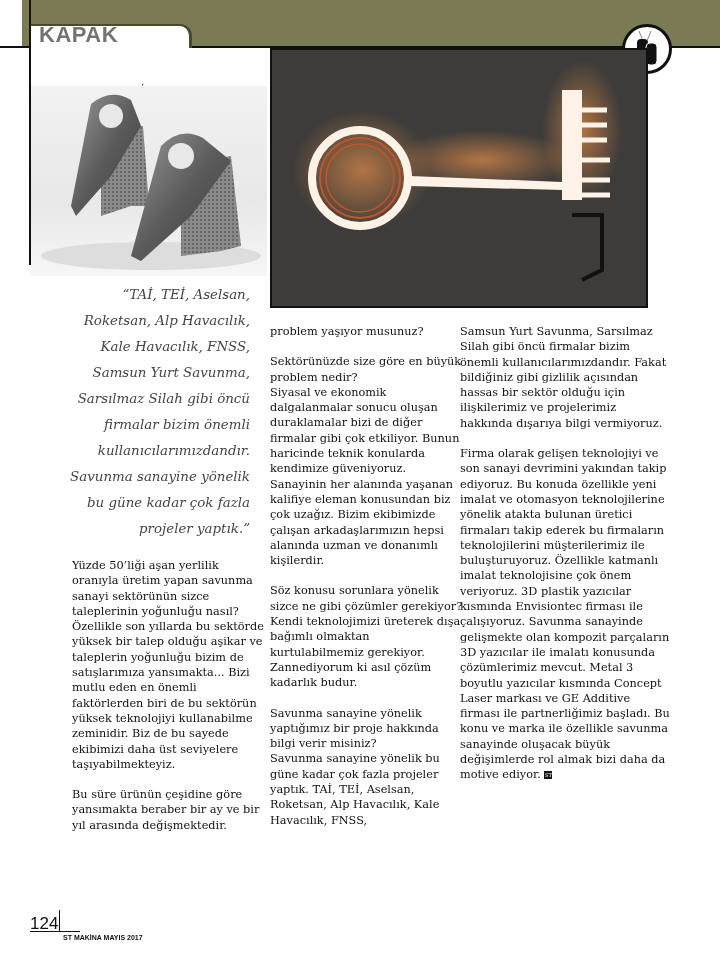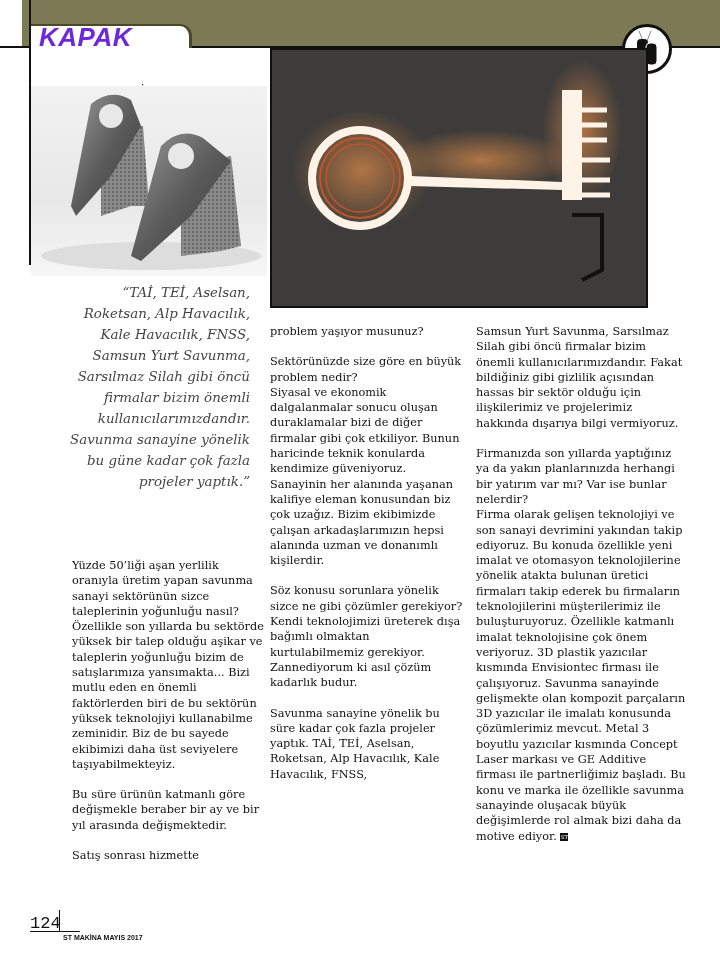--- a/index.html
+++ b/index.html
@@ -1,33 +1,33 @@
 <!DOCTYPE html>
 <html><head>
 <meta charset="utf-8">
 <style>
   html, body { margin:0; padding:0; }
   body { width:720px; height:960px; position:relative; background:#ffffff; overflow:hidden; font-family:"DejaVu Serif", serif; color:#111; }
   .topband { position:absolute; left:22px; top:0; width:698px; height:47px; background:#7b7a55; }
   .left-rule-v { position:absolute; left:29px; top:0; width:2px; height:265px; background:#111; }
   .h-rule { position:absolute; left:0; top:46px; width:720px; height:2px; background:#111; }
   .tab { position:absolute; left:31px; top:24px; width:158px; height:22px; background:#fff; border-top-right-radius:12px; border-top:2px solid #4a4a28; border-right:3px solid #4a4a28; }
-  .kapak { position:absolute; left:39px; top:22px; font-family:"Liberation Sans", sans-serif; font-weight:bold; font-size:26px; letter-spacing:0.5px; color:#6d28d9;font-style:italic; }
+  .kapak { position:absolute; left:39px; top:22px; font-family:"Liberation Sans", sans-serif; font-weight:bold; font-size:22px; letter-spacing:0.5px; color:#737373; }
   .section-label { position:absolute; left:40px; top:52px; font-family:"Liberation Sans", sans-serif; font-size:12px; color:#111;margin-top:32px; }
   .icon-badge { position:absolute; left:622px; top:24px; width:44px; height:44px; border-radius:50%; background:#fff; border:3px solid #111; }
   .photo-left { position:absolute; left:31px; top:86px; width:236px; height:190px; background:linear-gradient(180deg,#f2f2f2 0%,#e8e8e8 60%,#f6f6f6 100%); overflow:hidden; }
   .photo-right { position:absolute; left:270px; top:48px; width:378px; height:260px; background:#3f3e3c; border:2px solid #111; box-sizing:border-box; overflow:hidden; }
-  .quote { position:absolute; left:60px; top:282px; width:190px; text-align:right; font-family:"DejaVu Serif", serif; font-style:italic; font-size:13.4px; line-height:21px; color:#444; }
+  .quote { position:absolute; left:60px; top:282px; width:190px; text-align:right; font-family:"DejaVu Serif", serif; font-style:italic; font-size:13.4px; line-height:26px; color:#444; }
   .col { position:absolute; font-size:11.3px; line-height:15.3px; color:#111; }
   .col1 { left:72px; top:558px; width:195px; }
   .col2 { left:270px; top:324px; width:195px; }
-  .col3 { left:476px; top:324px; width:210px; }
+  .col3 { left:460px; top:324px; width:210px; }
   .q { font-weight:normal; }
   .gap { height:15px; }
-  .page-num { position:absolute; left:30px; top:914px; font-family:Liberation Mono, monospace; font-size:17px; color:#111; }
+  .page-num { position:absolute; left:30px; top:914px; font-family:Liberation Sans, sans-serif; font-size:17px; color:#111; }
   .pn-v { position:absolute; left:59px; top:910px; width:1px; height:22px; background:#111; }
   .pn-h { position:absolute; left:30px; top:931px; width:50px; height:1px; background:#111; }
   .footer { position:absolute; left:63px; top:934px; font-family:"Liberation Sans", sans-serif; font-size:7px; font-weight:bold; color:#111; }
   .end-mark { display:inline-block; width:8px; height:8px; background:#111; color:#fff; font-size:5px; line-height:8px; text-align:center; vertical-align:middle; }
 </style>
 </head>
 <body>
 
 <div class="topband"></div>
 <div class="left-rule-v"></div>
@@ -88,40 +88,39 @@
     <path d="M300 165 L330 165 L330 220 L310 230" stroke="#111" stroke-width="4" fill="none"></path>
   </svg>
 </div>
 
 <div class="quote">“TAİ, TEİ, Aselsan, Roketsan, Alp Havacılık, Kale Havacılık, FNSS, Samsun Yurt Savunma, Sarsılmaz Silah gibi öncü firmalar bizim önemli kullanıcılarımızdandır. Savunma sanayine yönelik bu güne kadar çok fazla projeler yaptık.”</div>
 
 <div class="col col1">
   <div class="q">Yüzde 50’liği aşan yerlilik oranıyla üretim yapan savunma sanayi sektörünün sizce taleplerinin yoğunluğu nasıl?</div>
   <div>Özellikle son yıllarda bu sektörde yüksek bir talep olduğu aşikar ve taleplerin yoğunluğu bizim de satışlarımıza yansımakta... Bizi mutlu eden en önemli faktörlerden biri de bu sektörün yüksek teknolojiyi kullanabilme zeminidir. Biz de bu sayede ekibimizi daha üst seviyelere taşıyabilmekteyiz.</div>
   <div class="gap"></div>
-  <div>Bu süre ürünün katmanlı göre değişmekle beraber bir ay ve bir yıl arasında değişmektedir.</div>
+  <div>Bu süre ürünün çeşidine göre yansımakta beraber bir ay ve bir yıl arasında değişmektedir.</div>
   <div class="gap"></div>
-  <div class="q">Satış sonrası hizmette</div>
 </div>
 
 <div class="col col2">
   <div class="q">problem yaşıyor musunuz?</div>
   <div class="gap"></div>
   <div class="q">Sektörünüzde size göre en büyük problem nedir?</div>
   <div>Siyasal ve ekonomik dalgalanmalar sonucu oluşan duraklamalar bizi de diğer firmalar gibi çok etkiliyor. Bunun haricinde teknik konularda kendimize güveniyoruz. Sanayinin her alanında yaşanan kalifiye eleman konusundan biz çok uzağız. Bizim ekibimizde çalışan arkadaşlarımızın hepsi alanında uzman ve donanımlı kişilerdir.</div>
   <div class="gap"></div>
   <div class="q">Söz konusu sorunlara yönelik sizce ne gibi çözümler gerekiyor?</div>
   <div>Kendi teknolojimizi üreterek dışa bağımlı olmaktan kurtulabilmemiz gerekiyor. Zannediyorum ki asıl çözüm kadarlık budur.</div>
   <div class="gap"></div>
-  <div>Savunma sanayine yönelik bu süre kadar çok fazla projeler yaptık. TAİ, TEİ, Aselsan, Roketsan, Alp Havacılık, Kale Havacılık, FNSS,</div>
+  <div class="q">Savunma sanayine yönelik yaptığımız bir proje hakkında bilgi verir misiniz?</div>
+  <div>Savunma sanayine yönelik bu güne kadar çok fazla projeler yaptık. TAİ, TEİ, Aselsan, Roketsan, Alp Havacılık, Kale Havacılık, FNSS,</div>
 </div>
 
 <div class="col col3">
   <div>Samsun Yurt Savunma, Sarsılmaz Silah gibi öncü firmalar bizim önemli kullanıcılarımızdandır. Fakat bildiğiniz gibi gizlilik açısından hassas bir sektör olduğu için ilişkilerimiz ve projelerimiz hakkında dışarıya bilgi vermiyoruz.</div>
   <div class="gap"></div>
-  <div class="q">Firmanızda son yıllarda yaptığınız ya da yakın planlarınızda herhangi bir yatırım var mı? Var ise bunlar nelerdir?</div>
   <div><span>Firma olarak gelişen teknolojiyi ve son sanayi devrimini yakından takip ediyoruz. Bu konuda özellikle yeni imalat ve otomasyon teknolojilerine yönelik atakta bulunan üretici firmaları takip ederek bu firmaların teknolojilerini müşterilerimiz ile buluşturuyoruz. Özellikle katmanlı imalat teknolojisine çok önem veriyoruz. 3D plastik yazıcılar kısmında Envisiontec firması ile çalışıyoruz. Savunma sanayinde gelişmekte olan kompozit parçaların 3D yazıcılar ile imalatı konusunda çözümlerimiz mevcut. Metal 3 boyutlu yazıcılar kısmında Concept Laser markası ve GE Additive firması ile partnerliğimiz başladı. Bu konu ve marka ile özellikle savunma sanayinde oluşacak büyük değişimlerde rol almak bizi daha da motive ediyor.</span> <span class="end-mark">ST</span></div>
 </div>
 
 <div class="pn-v"></div>
 <div class="pn-h"></div>
 <div class="page-num">124</div>
 <div class="footer">ST MAKİNA MAYIS 2017</div>
 
 </body></html>

